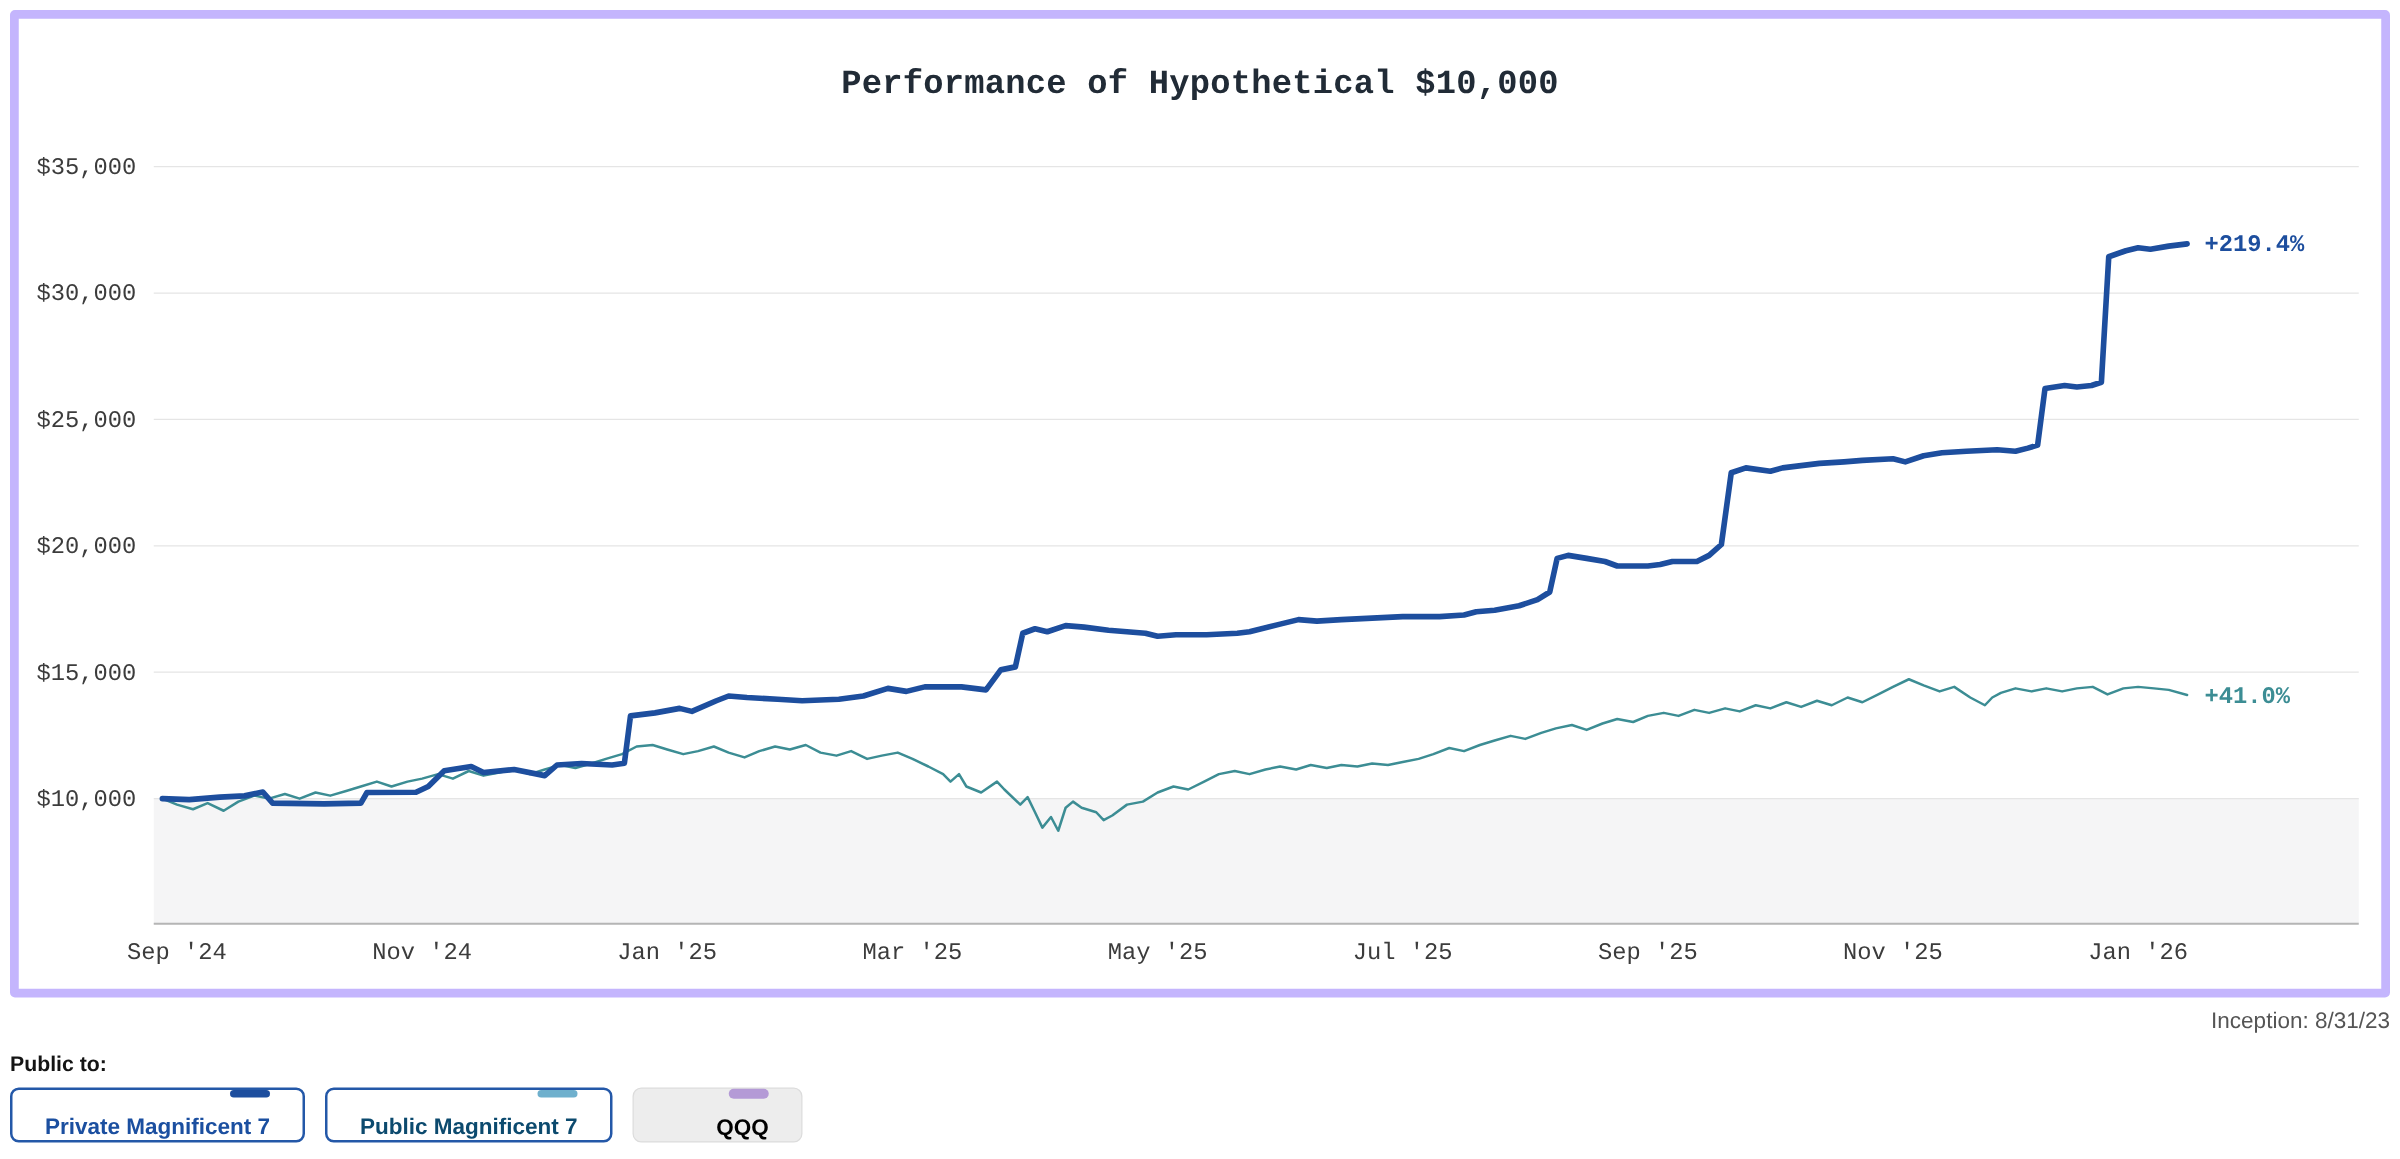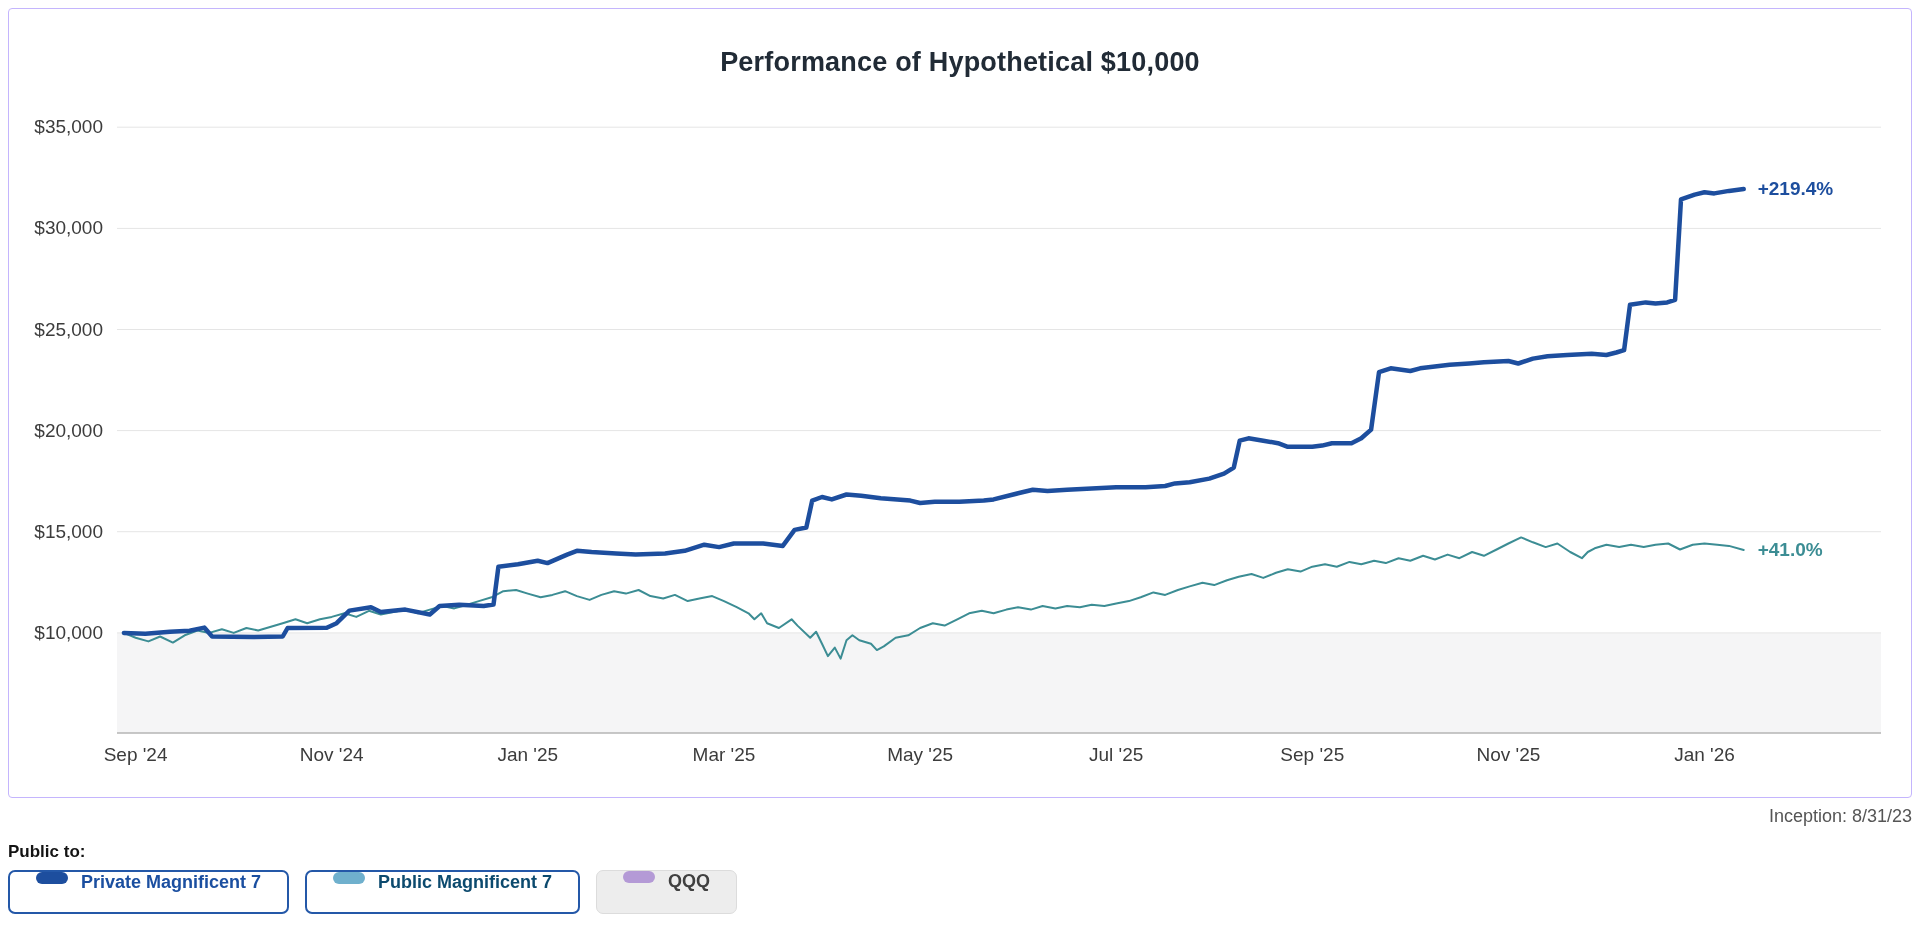--- a/index.html
+++ b/index.html
@@ -1,38 +1,38 @@
 <!DOCTYPE html>
 <html><head>
 <meta charset="utf-8">
 <style>
   * { margin:0; padding:0; box-sizing:border-box; }
   html,body { width:1920px; height:927px; background:#ffffff; font-family:"Liberation Sans", sans-serif; overflow:hidden; position:relative; }
   .chart-card {
     position:absolute; left:8px; top:8px; width:1904px; height:790px;
-    background:#fff; border:1px solid #c4b5fd; border-radius:4px;
+    background:#fff; border:7px solid #c4b5fd; border-radius:4px;font-family:Liberation Mono, monospace;
   }
   .chart-title {
     position:absolute; top:38px; left:0; width:100%;
     text-align:center; font-size:27px; font-weight:600; color:#212b36; letter-spacing:0.2px;
   }
   .chart-card svg { position:absolute; top:87px; left:0; }
   .inception {
     position:absolute; top:806px; right:8px; font-size:18px; color:#555555;
   }
   .compare-label {
     position:absolute; top:842px; left:8px; font-size:17px; font-weight:700; color:#141414;
   }
   .legend-row {
     position:absolute; top:870px; left:8px; display:flex; gap:16px; align-items:center;
   }
   .legend-btn {
-    display:flex; align-items:flex-start; gap:13px; height:44px; padding:0 26px;
+    display:flex; align-items:flex-end; gap:13px; height:44px; padding:0 26px;
     border-radius:7px; background:#ffffff; font-family:"Liberation Sans", sans-serif;
-    font-size:18px; font-weight:700; cursor:pointer; border:1px solid #dddddd;
+    font-size:18px; font-weight:700; cursor:pointer; border:1px solid #dddddd;flex-direction:column;
   }
   .legend-btn.active { border:2px solid #2458a8; }
   .legend-btn.inactive { background:#ededed; border:1px solid #dcdcdc; }
   .swatch { width:32px; height:12px; border-radius:6px; display:inline-block; }
   .btn-label { white-space:nowrap; }
 </style>
 </head>
 <body>
 
 <div class="chart-card">
@@ -76,15 +76,15 @@
   <button class="legend-btn active">
     <span class="swatch" style="background: rgb(29, 78, 158);"></span>
     <span class="btn-label" style="color: rgb(27, 79, 160);">Private Magnificent 7</span>
   </button>
   <button class="legend-btn active">
     <span class="swatch" style="background: rgb(111, 176, 205);"></span>
     <span class="btn-label" style="color: #0c4a6e;">Public Magnificent 7</span>
   </button>
   <button class="legend-btn inactive">
     <span class="swatch" style="background: rgb(180, 154, 214);"></span>
-    <span class="btn-label" style="color: #404040;">QQQ</span>
+    <span class="btn-label" style="color: #000000; margin-left: 40px;">QQQ</span>
   </button>
 </div>
 
 </body></html>

